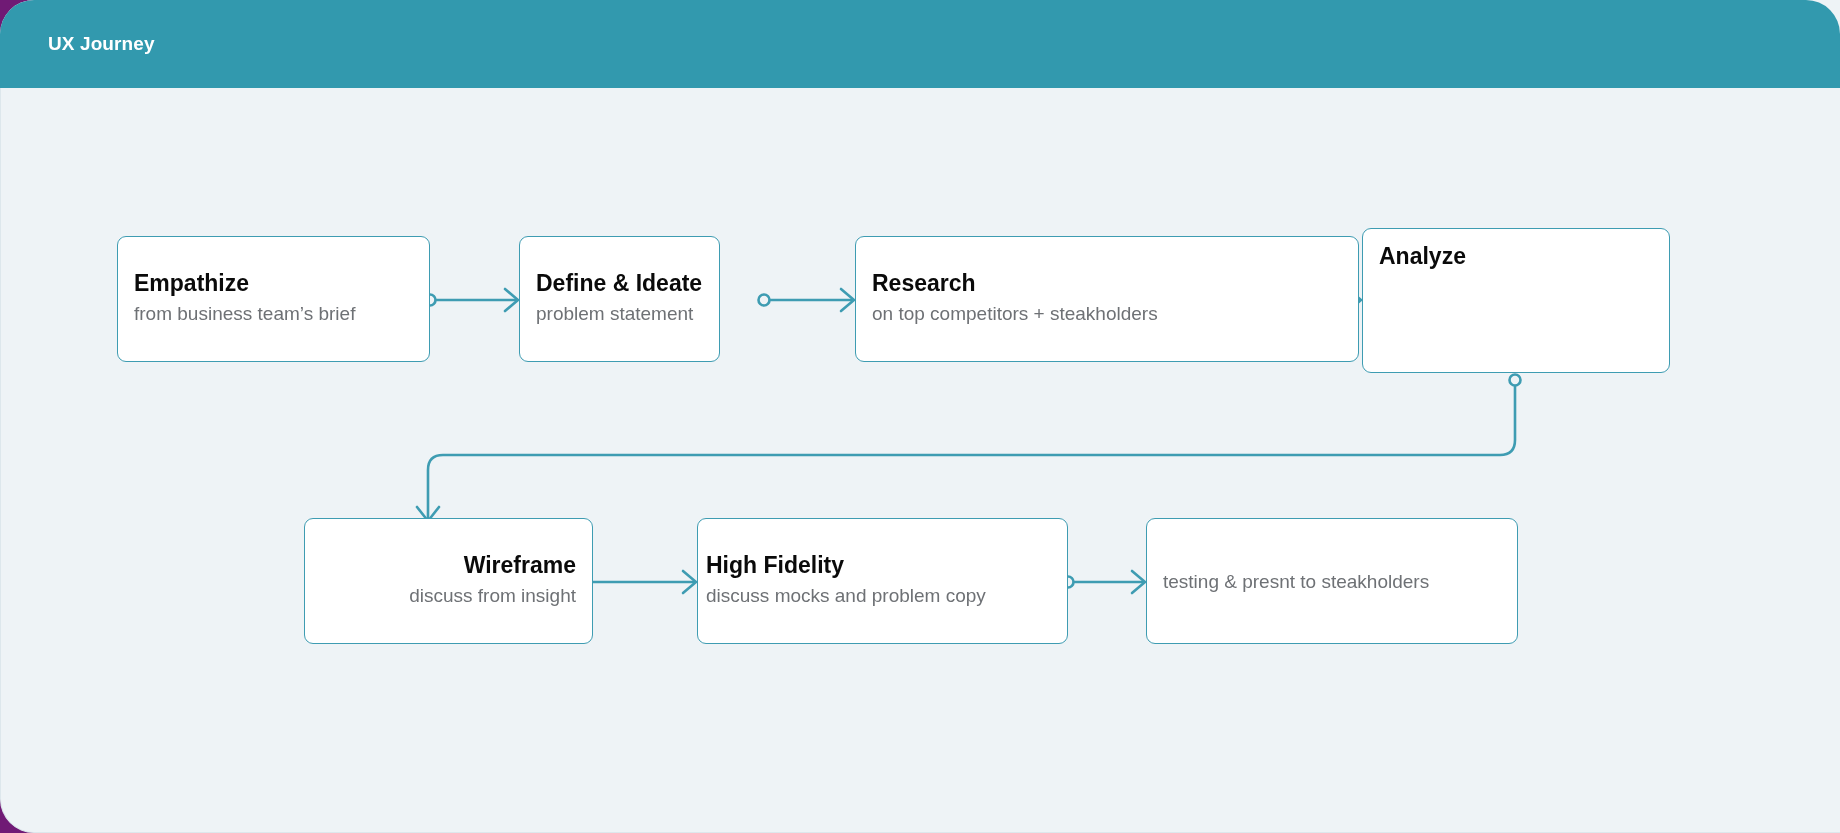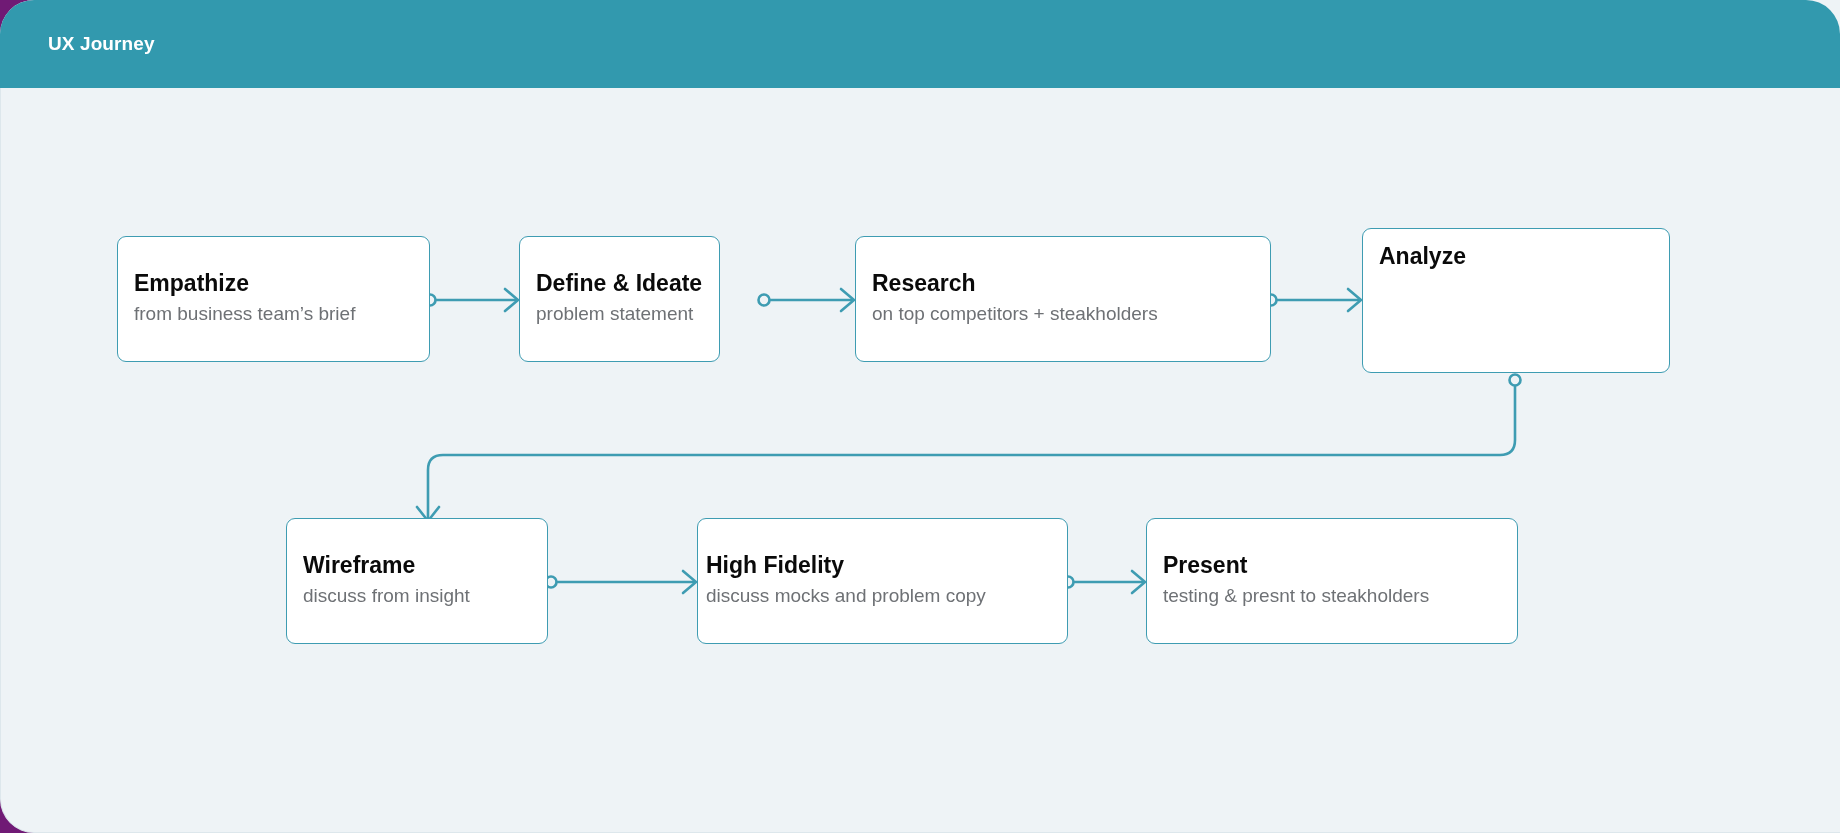--- a/index.html
+++ b/index.html
@@ -96,23 +96,23 @@
     font-size: 19px;
     color: #6e7175;
     line-height: 1.28;
     margin-top: 5px;
     white-space: pre-line;
   }
 
   
   #node-empathize   { left: 117px; top: 236px; width: 313px;  height: 126px; }
   #node-define      { left: 519px; top: 236px; width: 201px;  height: 126px; }
-  #node-research    { left: 855px; top: 236px; width: 416px;  height: 126px; }
+  #node-research    { left: 855px; top: 236px; width: 504px;  height: 126px; }
   #node-analyze     { left: 1362px; top: 228px; width: 308px; height: 145px; justify-content: space-between; }
-  #node-wireframe   { left: 286px; top: 518px; width: 262px;  height: 126px; }
+  #node-wireframe   { left: 304px; top: 518px; width: 289px;  height: 126px; text-align: right; }
   #node-highfidelity{ left: 697px; top: 518px; width: 371px;  height: 126px; padding-left: 8px; }
   #node-present     { left: 1146px; top: 518px; width: 372px; height: 126px; }
 </style>
 </head>
 <body>
 
 <div id="app">
 
   <div class="canvas-surface"></div>
 
@@ -189,18 +189,17 @@
       <div class="node-title">Wireframe</div>
       <div class="node-subtitle">discuss from insight</div>
     </div>
 
     <div class="node" id="node-highfidelity">
       <div class="node-title">High Fidelity</div>
       <div class="node-subtitle">discuss mocks and problem copy</div>
     </div>
 
     <div class="node" id="node-present">
-      <div class="node-title">Present</div>
       <div class="node-subtitle">testing &amp; presnt to steakholders</div>
     </div>
 
   </div>
 </div>
 
 </body></html>

